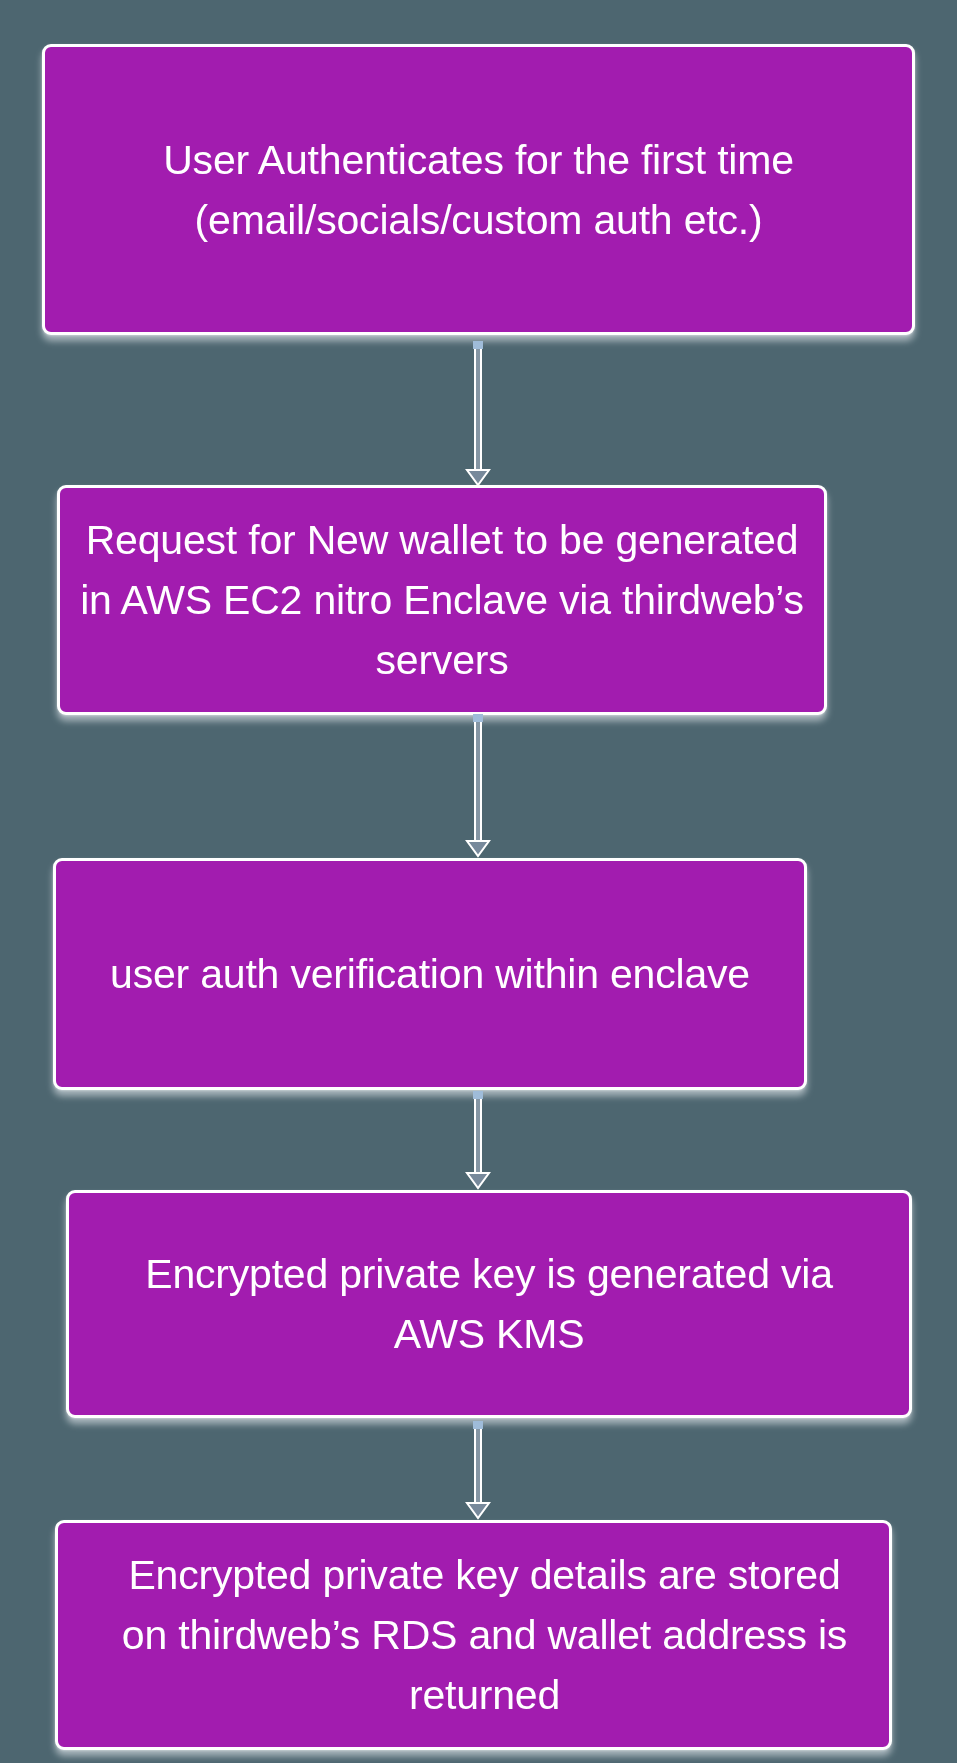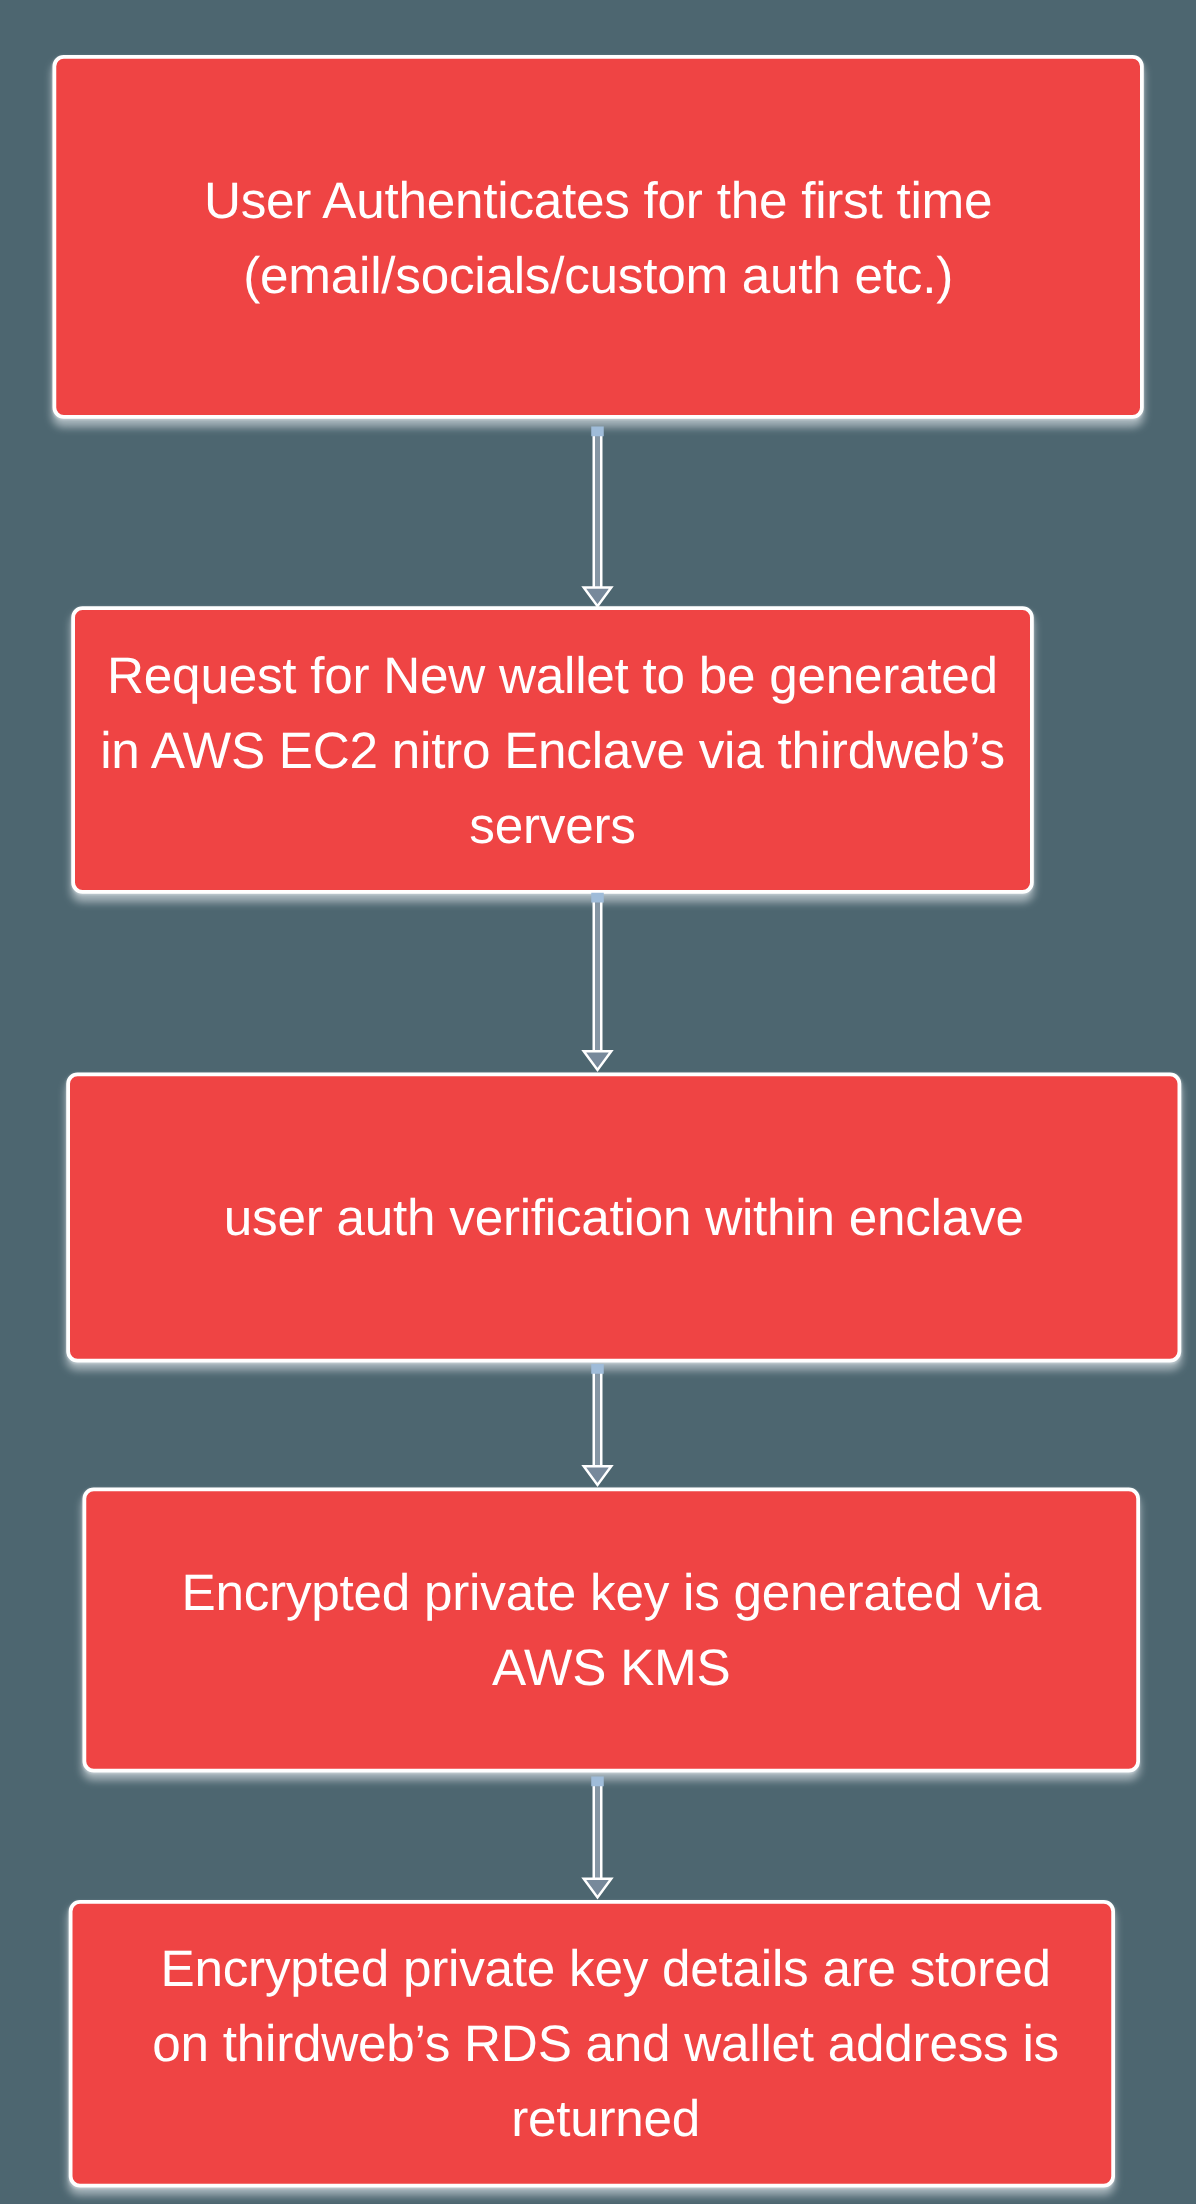--- a/index.html
+++ b/index.html
@@ -11,21 +11,21 @@
     position: relative;
     width: 957px;
     height: 1763px;
     background: #4d6670;
     overflow: hidden;
     font-family: "Liberation Sans", sans-serif;
   }
   .node {
     position: absolute;
     box-sizing: border-box;
-    background: #ef4444;
+    background: #a21caf;
     border: 3px solid #ffffff;
     border-radius: 9px;
     box-shadow: 0 6px 7px 0 rgba(244, 248, 252, 0.55),
                 0 1px 2px 0 rgba(244, 248, 252, 0.35);
     display: flex;
     align-items: center;
     justify-content: center;
     padding: 10px 14px;
   }
   .node-label {
@@ -36,21 +36,21 @@
     white-space: pre-line;
     letter-spacing: -0.2px;
   }
   .arrow {
     position: absolute;
     display: block;
   }
   
   .node-1 { left: 42px;  top: 44px;   width: 873px; height: 291px; }
   .node-2 { left: 57px;  top: 485px;  width: 770px; height: 230px; }
-  .node-3 { left: 53px;  top: 858px;  width: 892px; height: 232px; }
+  .node-3 { left: 53px;  top: 858px;  width: 754px; height: 232px; }
   .node-4 { left: 66px;  top: 1190px; width: 846px; height: 228px; }
   .node-5 { left: 55px;  top: 1520px; width: 837px; height: 230px; padding-left: 36px; }
   
   .arrow-1 { left: 461px; top: 341px;  }
   .arrow-2 { left: 461px; top: 714px;  }
   .arrow-3 { left: 461px; top: 1091px; }
   .arrow-4 { left: 461px; top: 1421px; }
 </style>
 </head>
 <body>

